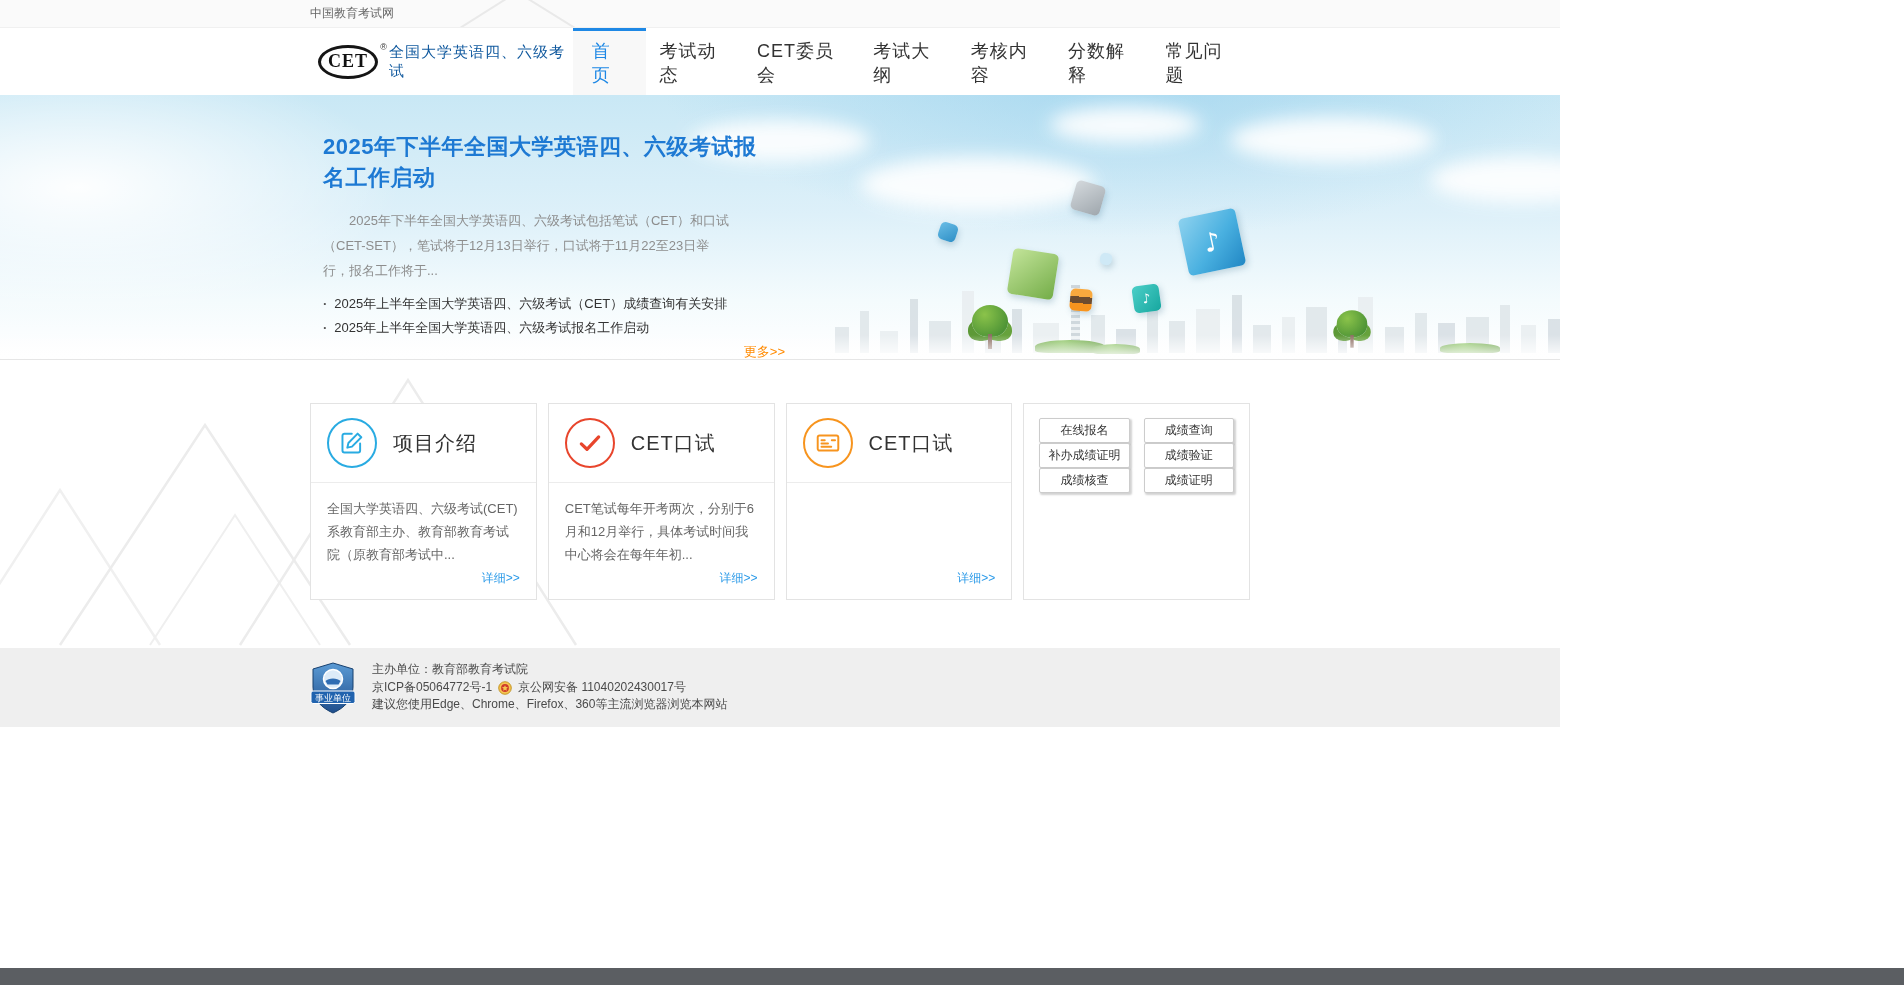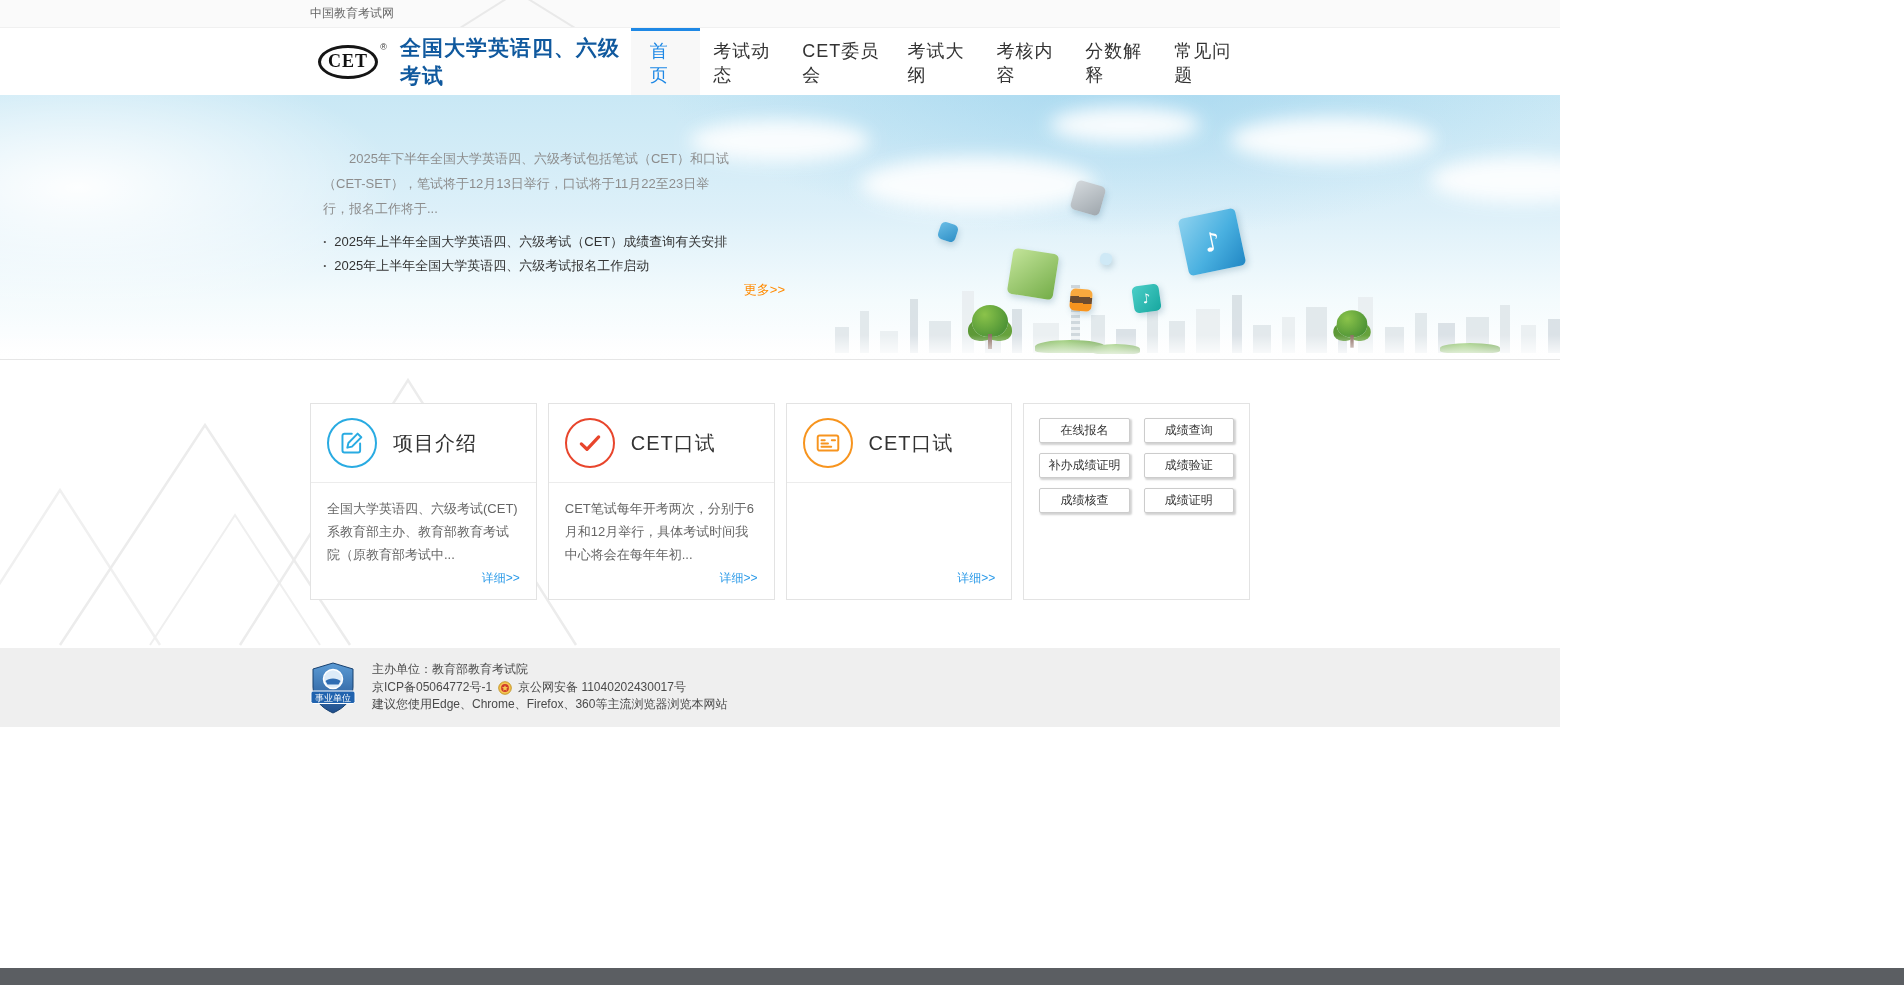--- a/index.html
+++ b/index.html
@@ -17,21 +17,21 @@
 
   
   .header{height:67px;background:#fff}
   .header .container{height:67px;display:flex;align-items:center}
   .logo{position:relative;display:inline-flex;align-items:center;margin-left:8px}
   .logo-oval{width:60px;height:34px;border:3px solid #151515;border-radius:50%;
              display:flex;align-items:center;justify-content:center;
              font-family:"Liberation Serif","DejaVu Serif",serif;font-weight:bold;
              font-size:18px;letter-spacing:1px;color:#111;background:#fff}
   .logo-reg{position:absolute;top:-3px;right:-9px;font-size:9px;color:#333}
-  .site-title{margin-left:22px;font-size:21px;font-weight:bold;color:#10599e;letter-spacing:1px}
+  .site-title{margin-left:11px;font-size:15px;font-weight:normal;color:#10599e;letter-spacing:1px}
   .nav{margin-left:auto;display:flex;height:67px}
   .nav-item{height:67px;display:flex;align-items:center;padding:0 13px;font-size:18px;color:#333;
             letter-spacing:1px;cursor:pointer;border-top:3px solid transparent}
   .nav-item.active{color:#1e88e5;border-top-color:#1e88e5;background:#f8f8f8;padding:0 19px}
 
   
   .hero{height:265px;position:relative;overflow:hidden;border-bottom:1px solid #e6e6e6;
         background:linear-gradient(180deg,#c9e8f5 0%,#ddf0f9 45%,#f4fbfd 78%,#ffffff 100%)}
   .hero::before{content:"";position:absolute;inset:0;pointer-events:none;background:
         radial-gradient(ellipse 720px 260px at 72% -10%, rgba(140,203,235,.55), transparent 65%),
@@ -77,21 +77,21 @@
   .card.divided .card-head{border-bottom:1px solid #ececec}
   .icon-circle{width:50px;height:50px;border-radius:50%;border:2px solid;display:flex;
                align-items:center;justify-content:center;flex:none;background:#fff}
   .c-blue{border-color:#29abe2;color:#29abe2}
   .c-red{border-color:#e8452c;color:#e8452c}
   .c-orange{border-color:#f7941e;color:#f7941e}
   .card-title{font-size:20px;color:#333;letter-spacing:1px}
   .card-body{padding:14px 16px 0;font-size:13px;line-height:23px;color:#666}
   .card-link{position:absolute;right:16px;bottom:12px;font-size:12px;color:#2b9ae8;
              cursor:pointer;text-decoration:none}
-  .services{display:grid;grid-template-columns:1fr 1fr;gap:10px 14px;padding:14px 15px 0}
+  .services{display:grid;grid-template-columns:1fr 1fr;gap:0 14px;padding:14px 15px 0}
   .svc-btn{height:25px;background:#fff;border:1px solid #ccc;border-radius:2px;
            box-shadow:1.5px 1.5px 2px rgba(0,0,0,.18);font-size:12px;color:#333;
            display:flex;align-items:center;justify-content:center;cursor:pointer;
            font-family:inherit;white-space:nowrap}
 
   
   .footer{background:#efefef;height:79px}
   .footer .container{display:flex;align-items:center;height:79px;gap:16px}
   .badge{flex:none;display:block}
   .footer-lines{font-size:12px;color:#4a4a4a;line-height:17.5px}
@@ -192,20 +192,21 @@
       <div class="canopy"></div>
         <div class="trunk"></div>
     </div>
     <div class="grass" style="left:1035px;bottom:6px;width:70px;height:13px"></div>
     <div class="grass" style="left:1092px;bottom:5px;width:48px;height:10px"></div>
     <div class="grass" style="left:1440px;bottom:6px;width:60px;height:10px"></div>
     <div class="hero-fade"></div>
 
     <div class="container">
       <div class="hero-content">
+        <div class="hero-title">2025年下半年全国大学英语四、六级考试报名工作启动</div>
         <p class="hero-excerpt">2025年下半年全国大学英语四、六级考试包括笔试（CET）和口试（CET-SET），笔试将于12月13日举行，口试将于11月22至23日举行，报名工作将于...</p>
         <ul class="hero-news">
           <li>2025年上半年全国大学英语四、六级考试（CET）成绩查询有关安排</li>
           <li>2025年上半年全国大学英语四、六级考试报名工作启动</li>
         </ul>
         <a class="hero-more">更多&gt;&gt;</a>
       </div>
     </div>
   </div>
 

